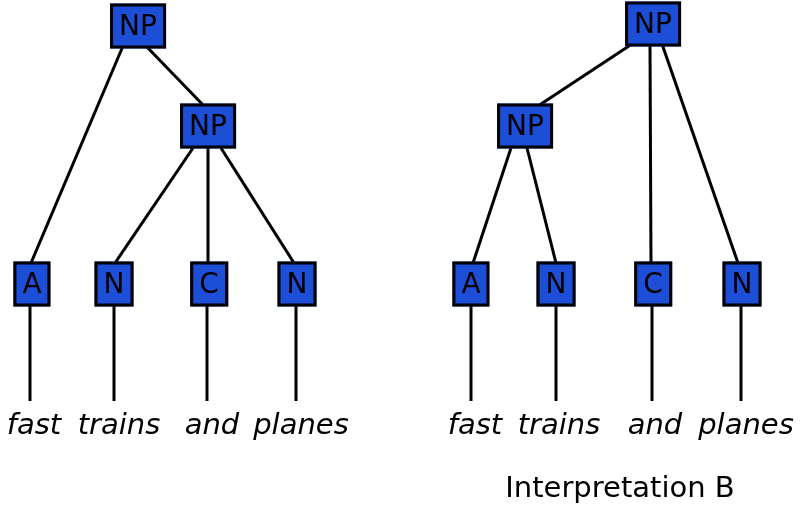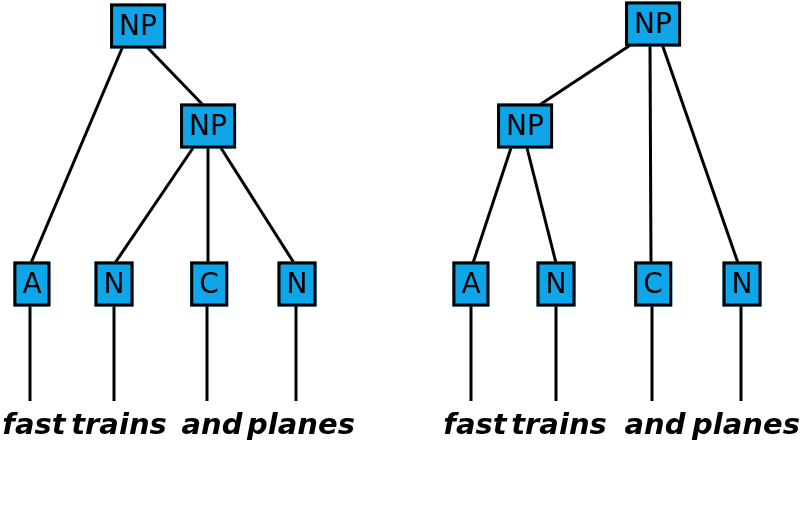--- a/index.html
+++ b/index.html
@@ -24,37 +24,36 @@
   }
   .edges line {
     stroke: #000000;
     stroke-width: 3;
     stroke-linecap: butt;
   }
   .node {
     position: absolute;
     transform: translate(-50%, -50%);
     border: 3px solid #000000;
-    background: #0ea5e9;
+    background: #1d4ed8;
     color: #000000;
     font-size: 28px;
     line-height: 1;
     padding: 5px 6px 6px 6px;
     text-align: left;
     white-space: nowrap;
     box-sizing: border-box;
   }
   .word {
     position: absolute;
     transform: translate(-50%, -50%);
     font-style: italic;
     font-size: 29px;
     color: #000000;
     white-space: nowrap;
-    font-weight: bold;
   }
   .caption {
     position: absolute;
     transform: translate(-50%, -50%);
     font-size: 29px;
     color: #000000;
     white-space: nowrap;
   }
 </style>
 </head>
@@ -105,14 +104,15 @@
   <div class="node" style="left:471px; top:284px;">A</div>
   <div class="node" style="left:556px; top:284px;">N</div>
   <div class="node" style="left:653px; top:284px;">C</div>
   <div class="node" style="left:742px; top:284px;">N</div>
 
   <div class="word" style="left:475px; top:424px;">fast</div>
   <div class="word" style="left:559px; top:424px;">trains</div>
   <div class="word" style="left:655px; top:424px;">and</div>
   <div class="word" style="left:746px; top:424px;">planes</div>
 
+  <div class="caption" style="left:620px; top:487px;">Interpretation B</div>
 
 </div>
 
 </body></html>

